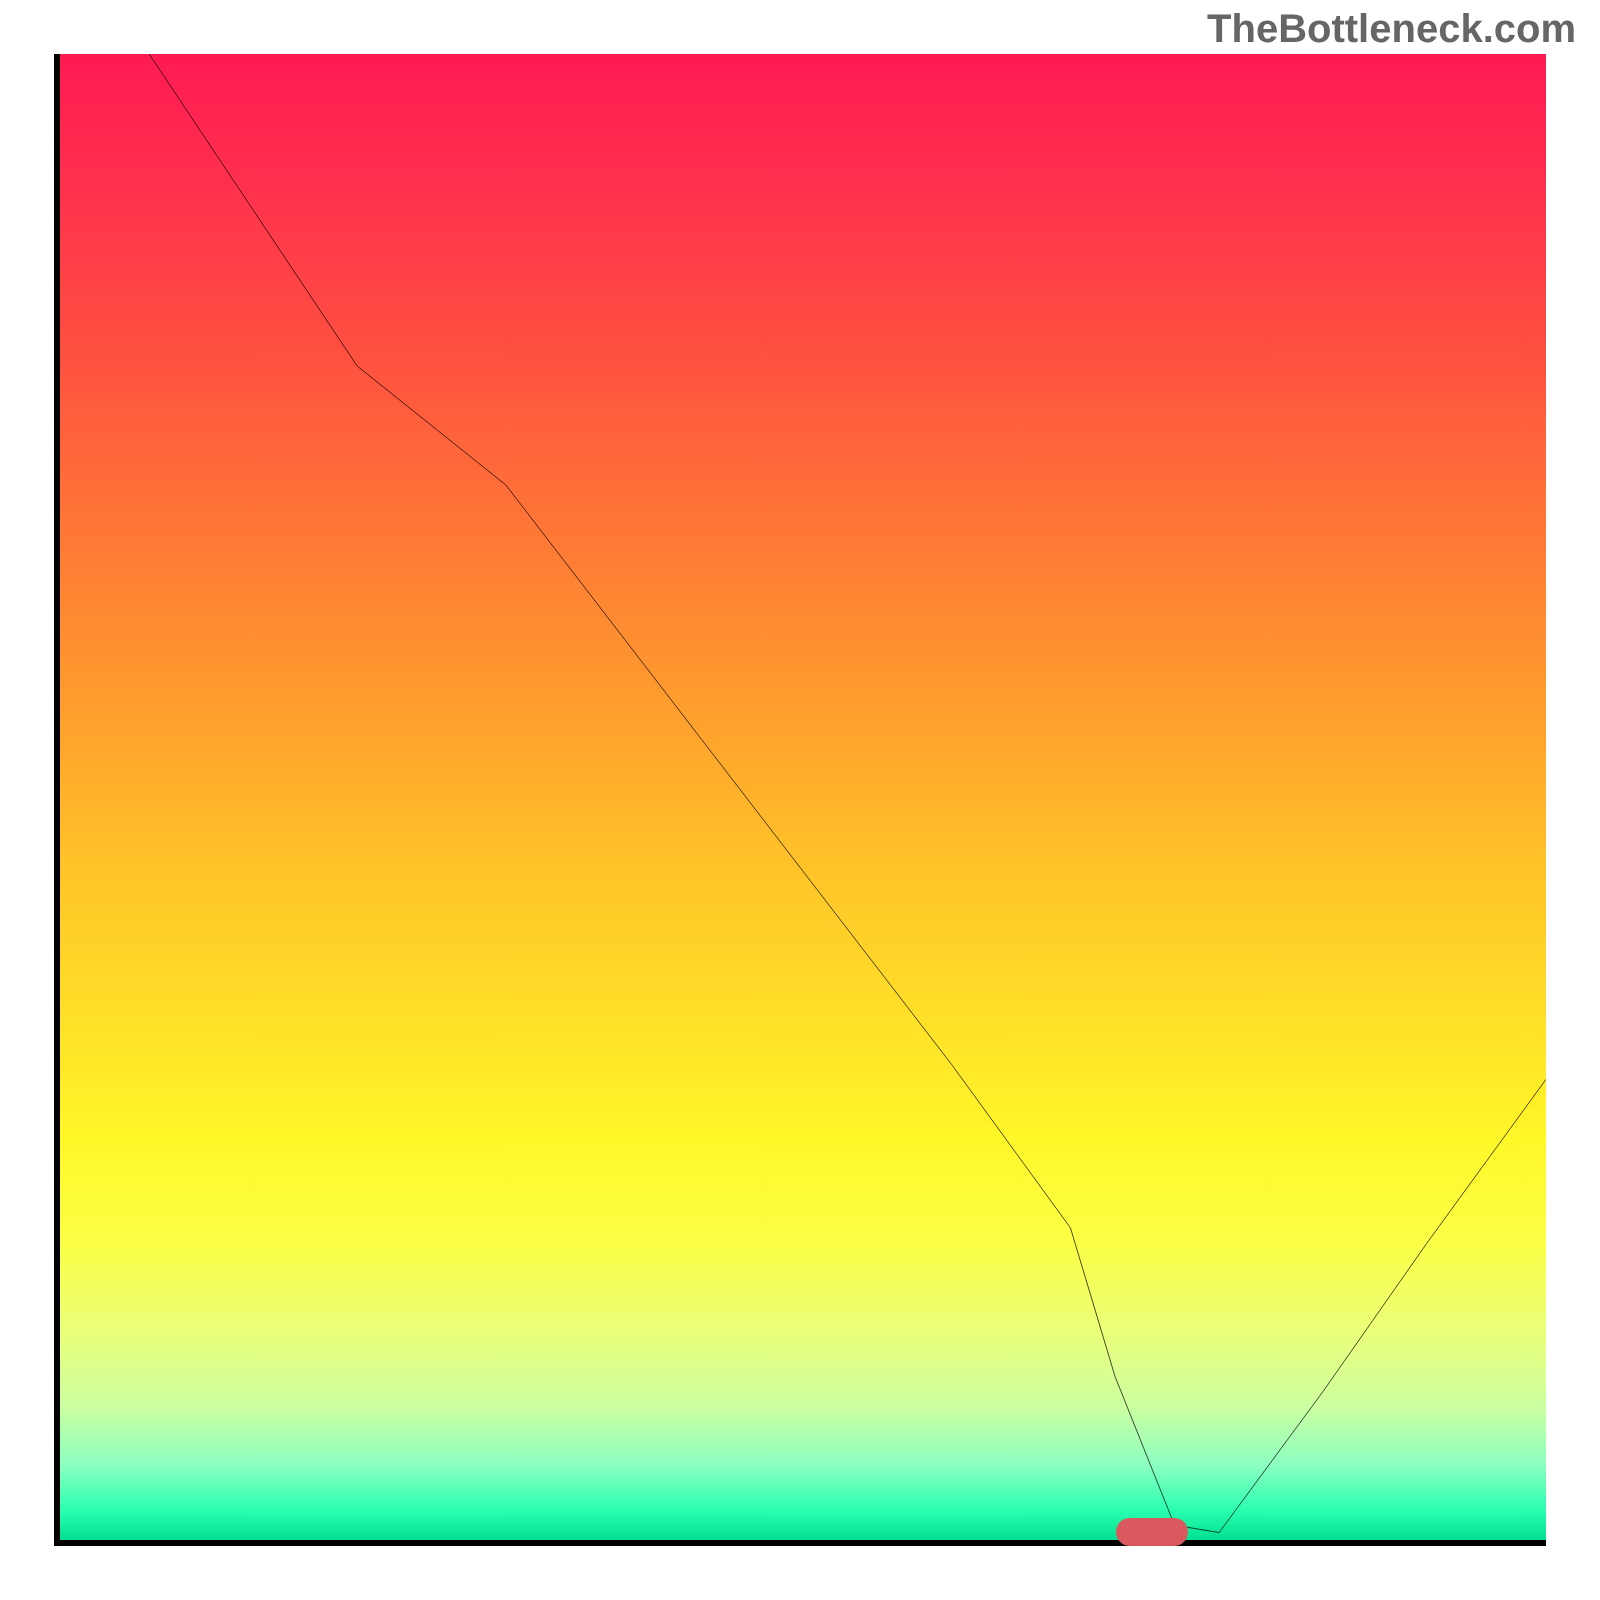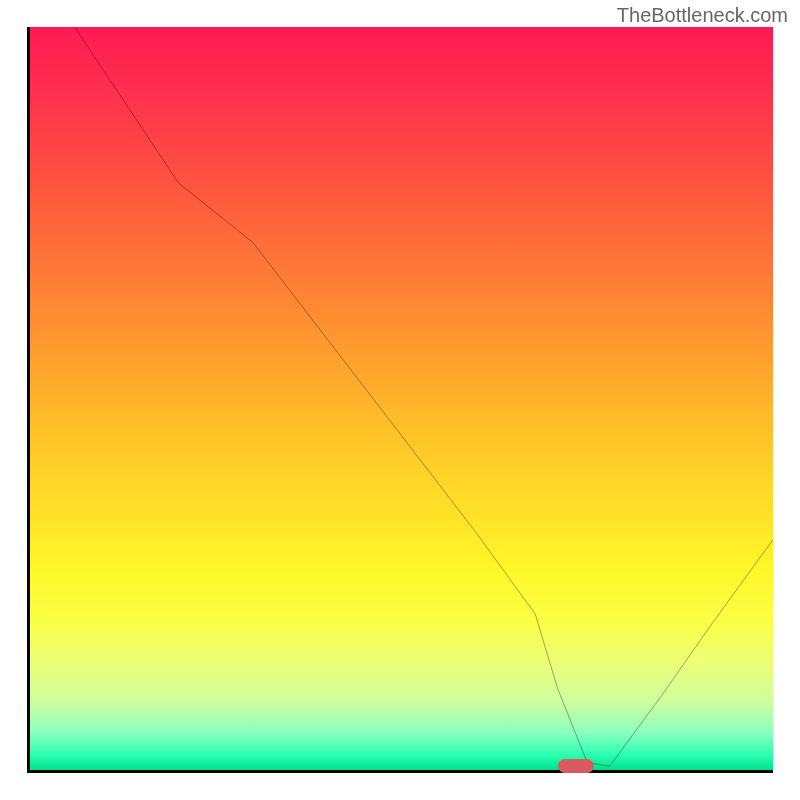--- a/index.html
+++ b/index.html
@@ -10,21 +10,21 @@
     background: #ffffff;
     font-family: Arial, sans-serif;
     position: relative;
   }
   .watermark {
     position: absolute;
     top: 4px;
     right: 12px;
     color: #666666;
     font-size: 20px;
-    font-weight: 400;
+    font-weight: 700;
     z-index: 10;
   }
   .plot-frame {
     position: absolute;
     top: 27px;
     left: 27px;
     width: 746px;
     height: 746px;
     border: 3px solid #000000;
     border-top: none;

